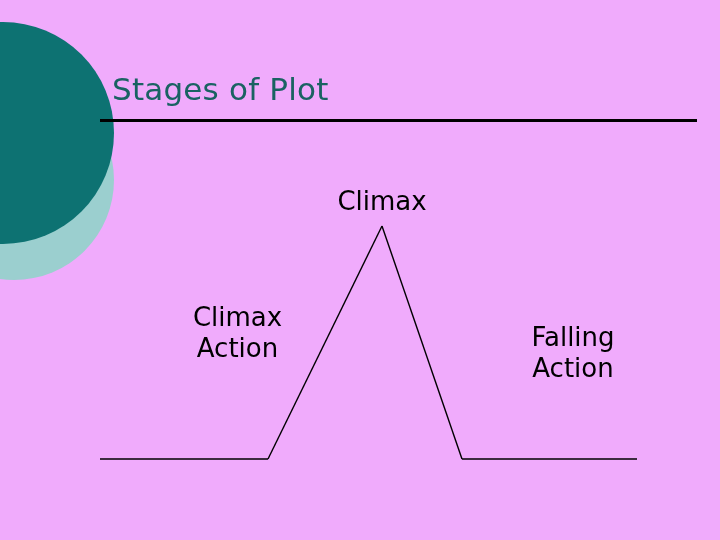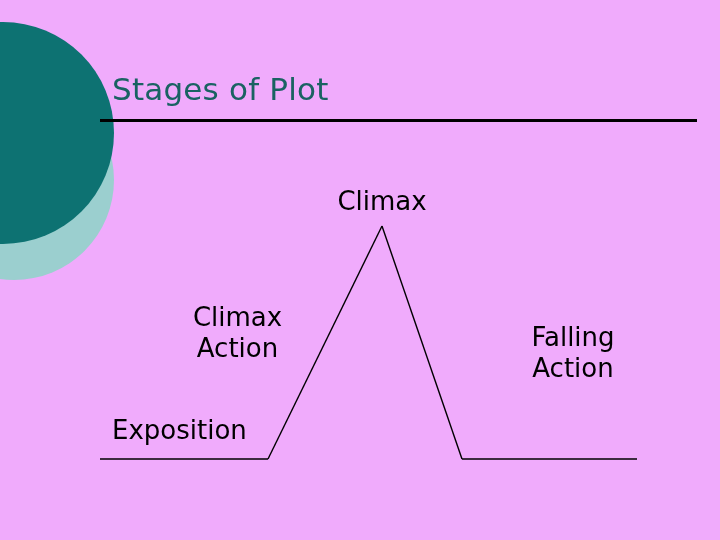--- a/index.html
+++ b/index.html
@@ -132,16 +132,15 @@
       <line x1="382" y1="226" x2="462" y2="459" stroke="#000000" stroke-width="1.4"></line>
 
       <line x1="462" y1="459" x2="637" y2="459" stroke="#000000" stroke-width="1.6"></line>
     </svg>
 
     <div class="plot-label" id="label-climax">Climax</div>
     <div class="plot-label" id="label-rising">Climax
 Action</div>
     <div class="plot-label" id="label-falling">Falling
 Action</div>
-    <div class="plot-label" id="label-exposition">Exposition</div>
   </div>
 
 </div>
 
 </body></html>

